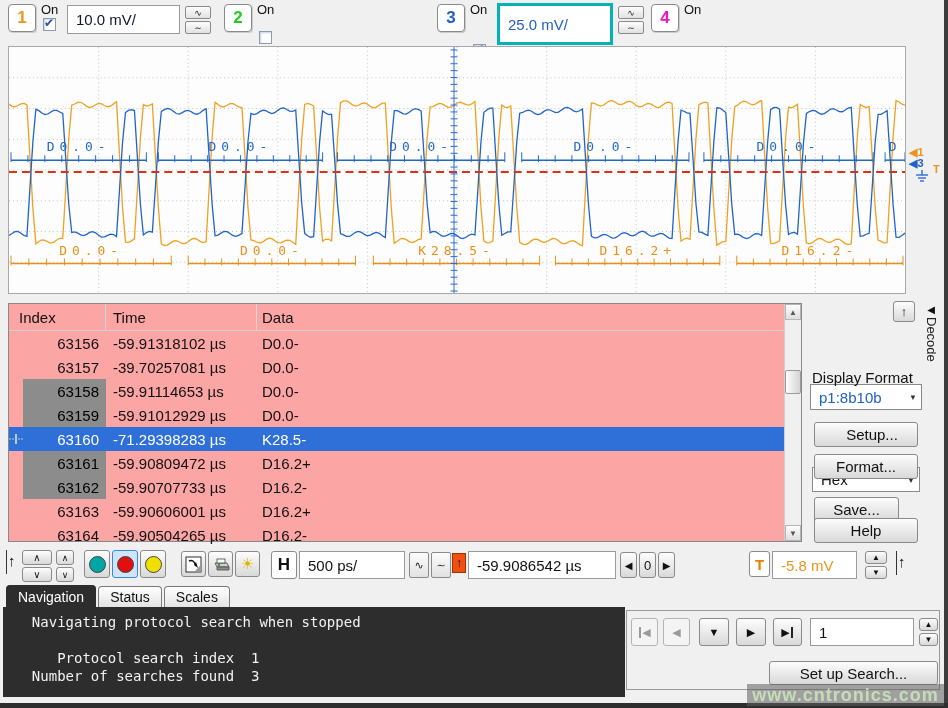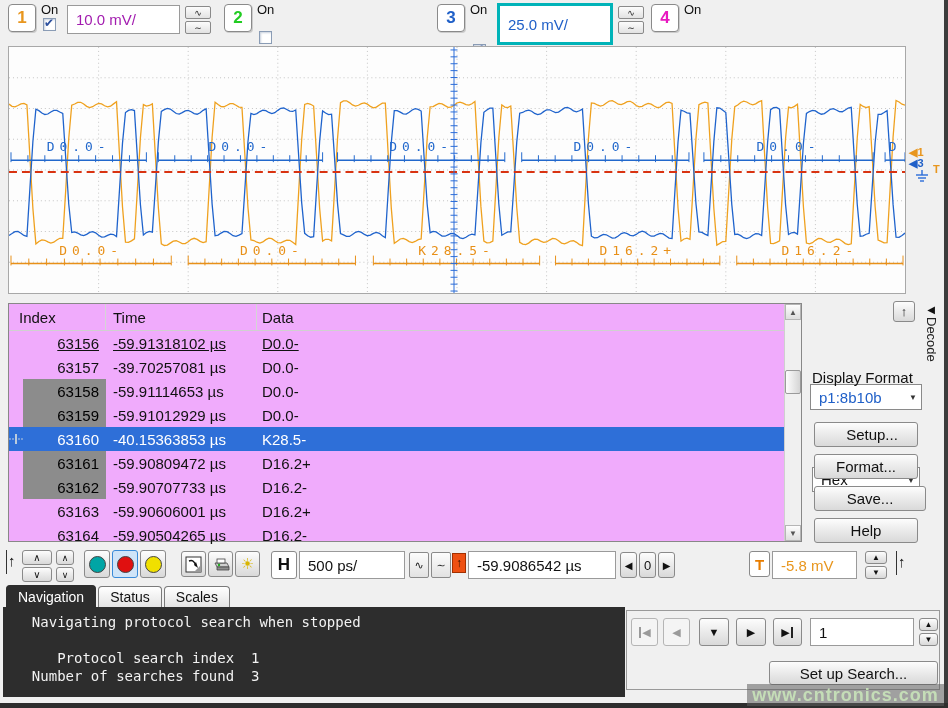--- a/index.html
+++ b/index.html
@@ -26,33 +26,33 @@
          box-shadow:1px 1px 0 #ccc;}
   .onlabel{font-size:13px;color:#111;}
   .spinbtn{background:linear-gradient(#fcfcfc,#e2e2e2);border:1px solid #8a8a8a;border-radius:2px;
            display:flex;align-items:center;justify-content:center;font-size:9px;color:#222;}
   .circle{width:17px;height:17px;border-radius:50%;border:1px solid #444;}
   
   #plot{left:8px;top:46px;width:898px;height:248px;background:#fdfdfd;border:1px solid #a8a8a8;}
   #plot svg{display:block;width:100%;height:100%;}
   .edgemark{font-size:11px;font-weight:bold;line-height:11px;white-space:nowrap;}
   
-  #listing{left:8px;top:303px;width:794px;height:239px;background:#f0abfc;border:1px solid #888;}
+  #listing{left:8px;top:303px;width:794px;height:239px;background:#fca5a5;border:1px solid #888;}
   #lhead{display:flex;height:27px;align-items:center;font-size:15px;border-bottom:1px solid #d0d0d0;}
   #lhead .hc{height:100%;display:flex;align-items:center;border-right:1px solid #d5d5d5;}
   .rows{font-size:15px;}
   .lrow{display:flex;height:24px;align-items:center;}
   .c-ic{width:14px;height:100%;flex:none;display:flex;align-items:center;}
   .c-ix{width:83px;flex:none;text-align:right;padding-right:7px;height:100%;
         display:flex;align-items:center;justify-content:flex-end;}
   .c-tm{width:151px;flex:none;padding-left:7px;}
   .c-dt{flex:1;padding-left:5px;}
   .lrow.sel{background:#2e6fd8;color:#fff;}
   .c-ix.gray{background:#8c8c8c;color:#000;}
-  .u span, .u .c-ix, .u .c-tm, .u .c-dt{text-decoration:underline;}
+  .u span, .u .c-ix, .u .c-tm, .u .c-dt{}
   
   #vsb{position:absolute;right:0;top:0;width:17px;height:100%;background:#f0f0f0;border-left:1px solid #cfcfcf;}
   .sbtn{position:absolute;left:0;width:16px;height:16px;background:linear-gradient(#fdfdfd,#dedede);
         border:1px solid #b5b5b5;font-size:8px;color:#555;display:flex;align-items:center;justify-content:center;}
   #thumb{position:absolute;left:0;top:66px;width:16px;height:24px;background:linear-gradient(90deg,#fdfdfd,#d5d5d5);
         border:1px solid #9a9a9a;border-radius:2px;}
   
   .tab{display:inline-flex;align-items:center;padding:0 11px;height:22px;font-size:14px;
        border:1px solid #7a7a7a;border-bottom:none;border-radius:4px 4px 0 0;
        background:linear-gradient(#ffffff,#e2e2e2);margin-right:2px;}
@@ -75,21 +75,21 @@
   .vglyph{font-size:15px;color:#111;border-left:1px solid #333;padding-left:1px;line-height:22px;}
 </style>
 </head>
 <body>
 
 <div id="win">
 
   <div class="abs chbtn" style="left:8px;top:4px;width:28px;height:28px;color:#e8961e;">1</div>
   <div class="abs onlabel" style="left:41px;top:2px;">On</div>
   <div class="abs cb checked" style="left:43px;top:18px;"></div>
-  <div class="abs field" style="left:67px;top:5px;width:113px;height:29px;color:#a21caf;">10.0 mV/</div>
+  <div class="abs field" style="left:67px;top:5px;width:113px;height:29px;color:#0f172a;">10.0 mV/</div>
   <div class="abs spinbtn" style="left:185px;top:6px;width:26px;height:13px;">∿</div>
   <div class="abs spinbtn" style="left:185px;top:21px;width:26px;height:13px;">∼</div>
 
   <div class="abs chbtn" style="left:224px;top:4px;width:28px;height:28px;color:#22cc22;">2</div>
   <div class="abs onlabel" style="left:257px;top:2px;">On</div>
   <div class="abs cb" style="left:259px;top:18px;"></div>
 
   <div class="abs chbtn" style="left:437px;top:4px;width:28px;height:28px;color:#2060c8;">3</div>
   <div class="abs onlabel" style="left:470px;top:2px;">On</div>
   <div class="abs cb checked" style="left:473px;top:18px;"></div>
@@ -339,21 +339,21 @@
           <div class="c-dt">D0.0-</div>
         </div>
         <div class="lrow sel">
           <div class="c-ic">
             <svg width="14" height="10">
               <line x1="0" y1="5" x2="14" y2="5" stroke="#bcd" stroke-dasharray="2 1"></line>
               <line x1="7" y1="0" x2="7" y2="10" stroke="#bcd" stroke-width="2"></line>
             </svg>
           </div>
           <div class="c-ix">63160</div>
-          <div class="c-tm">-40.15363853 µs</div>
+          <div class="c-tm">-71.29398283 µs</div>
           <div class="c-dt">K28.5-</div>
         </div>
         <div class="lrow">
           <div class="c-ic"></div>
           <div class="c-ix gray">63161</div>
           <div class="c-tm">-59.90809472 µs</div>
           <div class="c-dt">D16.2+</div>
         </div>
         <div class="lrow">
           <div class="c-ic"></div>
@@ -390,21 +390,21 @@
     <span>p1:8b10b</span>
       <span class="arrow">▼</span>
   </div>
   <div class="abs" style="left:812px;top:369px;font-size:15px;">Display Format</div>
   <div class="abs combo" style="left:812px;top:389px;width:108px;height:25px;">
     <span>Hex</span>
       <span class="arrow">▼</span>
   </div>
   <div class="abs btn" style="left:814px;top:422px;width:104px;height:25px;font-size:15px;padding-left:12px;">Setup...</div>
   <div class="abs btn" style="left:814px;top:454px;width:104px;height:25px;font-size:15px;">Format...</div>
-  <div class="abs btn" style="left:814px;top:486px;width:112px;height:25px;font-size:15px;">Save...</div>
+  <div class="abs btn" style="left:814px;top:497px;width:85px;height:25px;font-size:15px;">Save...</div>
   <div class="abs btn" style="left:814px;top:518px;width:104px;height:25px;font-size:15px;">Help</div>
 
   <div class="abs vglyph" style="left:6px;top:550px;height:24px;">↑</div>
   <div class="abs btn" style="left:22px;top:550px;width:30px;height:15px;font-size:10px;">∧</div>
   <div class="abs btn" style="left:22px;top:567px;width:30px;height:15px;font-size:10px;">∨</div>
   <div class="abs btn" style="left:56px;top:550px;width:18px;height:15px;font-size:9px;">∧</div>
   <div class="abs btn" style="left:56px;top:567px;width:18px;height:15px;font-size:9px;">∨</div>
 
   <div class="abs btn" style="left:84px;top:550px;width:26px;height:28px;">
     <span class="circle" style="background:#00a5a5;"></span>

